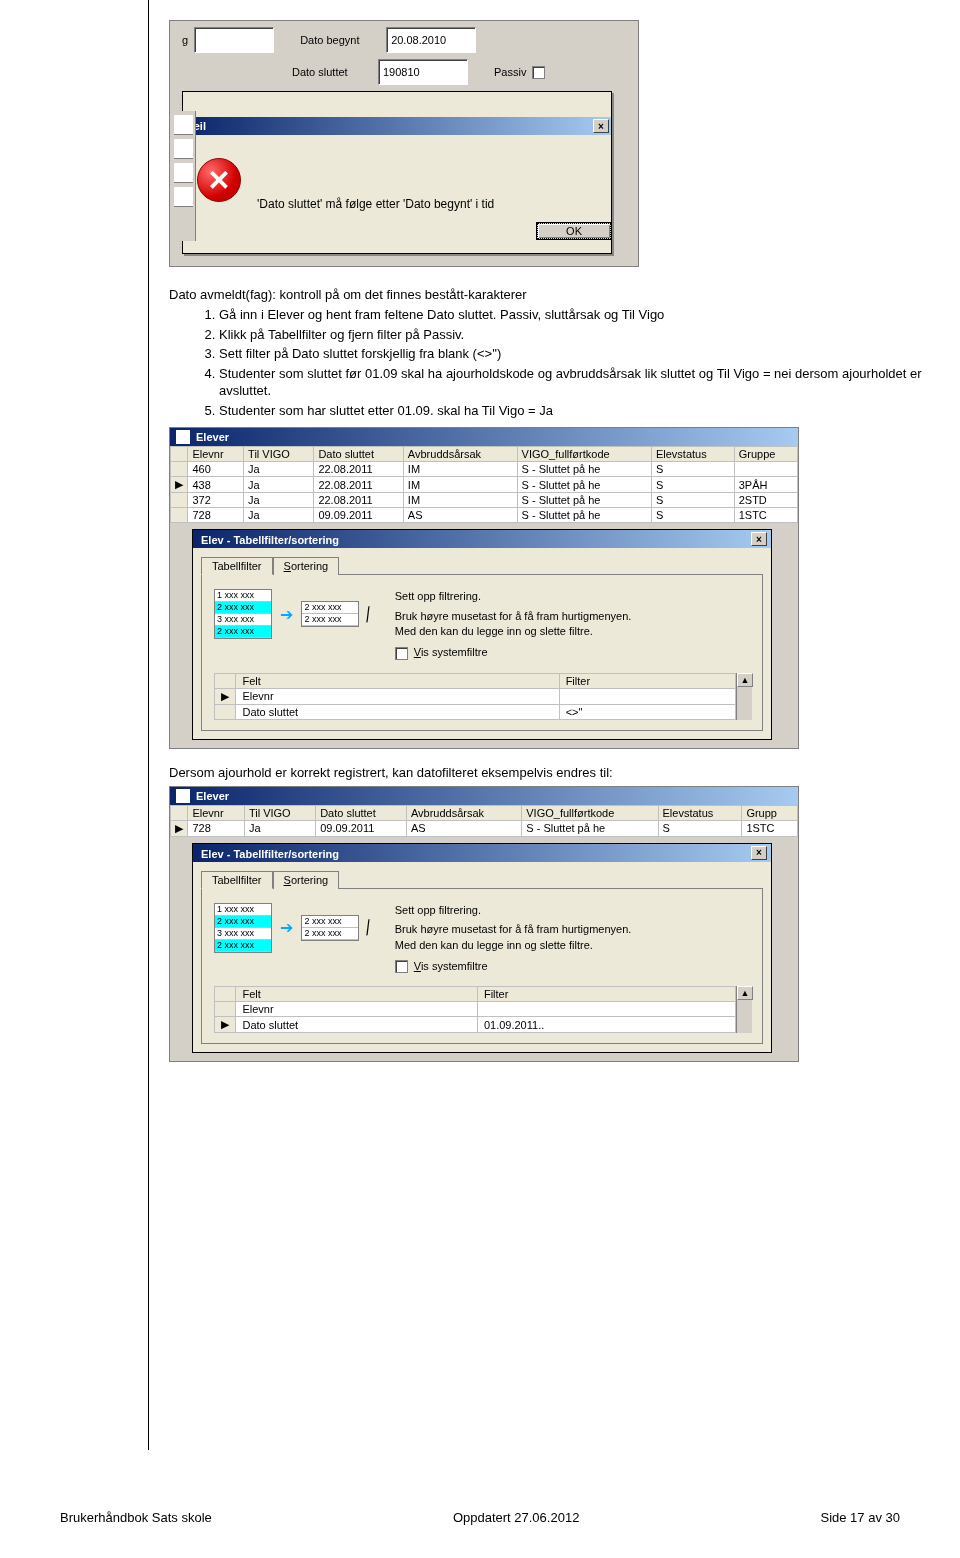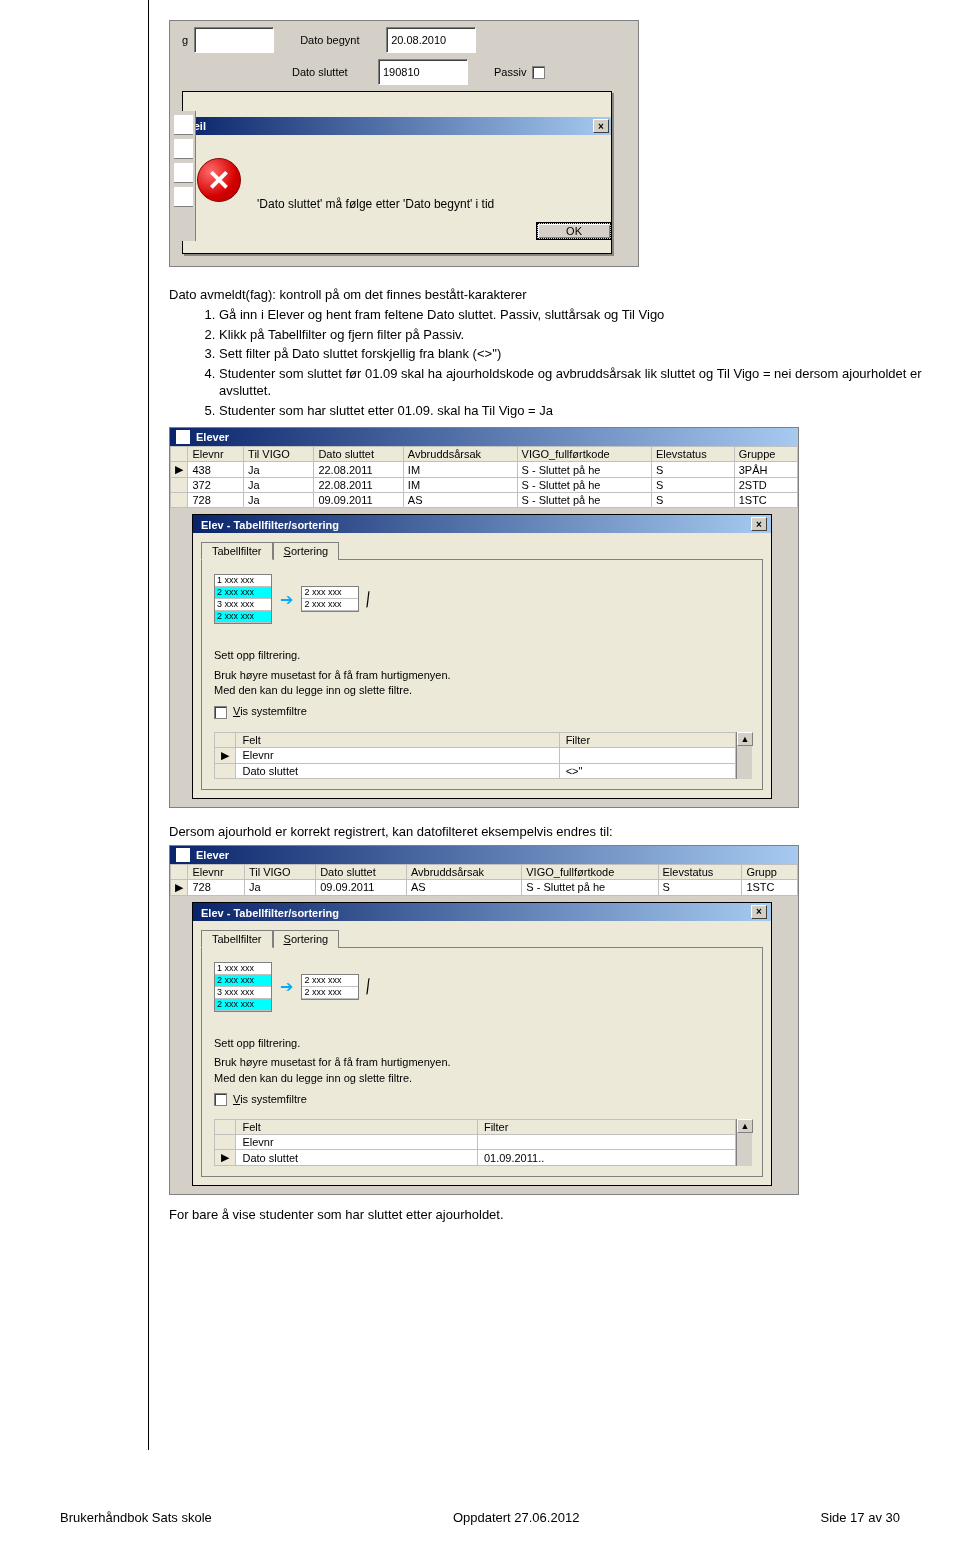--- a/index.html
+++ b/index.html
@@ -204,21 +204,21 @@
     position:relative; top:1px;
   }
   .tab.active { background:#ece9d8; border-bottom:1px solid #ece9d8; z-index:2; }
   .tab-panel {
     border: 1px solid #808080;
     margin: 0 8px 8px 8px;
     padding: 14px 10px 10px 12px;
     background:#ece9d8;
   }
   .filter-hint {
-    display:flex; gap: 24px; align-items:flex-start; margin-bottom: 12px; flex-direction: column;
+    display:flex; gap: 24px; align-items:flex-start; margin-bottom: 12px;
   }
   .mini-lists {
     display:flex;gap:8px;align-items:center;
   }
   .mini-list {
     width: 58px; border: 1px solid #808080;
     background:#fff;font-size:9px;line-height:11px;
   }
   .mini-list .mr { padding:0 2px; border-bottom:1px solid #c0c0c0; white-space:nowrap;}
   .mini-list .mr.hl { background:#00ffff; }
@@ -328,20 +328,30 @@
           <tr>
         <th class="rowmark"></th>
         <th>Elevnr</th>
         <th>Til VIGO</th>
         <th>Dato sluttet</th>
         <th>Avbruddsårsak</th>
         <th>VIGO_fullførtkode</th>
         <th>Elevstatus</th>
         <th>Gruppe</th>
       </tr>
+      <tr>
+            <td class="rowmark"></td>
+            <td>460</td>
+            <td>Ja</td>
+            <td>22.08.2011</td>
+            <td>IM</td>
+            <td>S - Sluttet på he</td>
+            <td>S</td>
+            <td></td>
+          </tr>
       <tr>
             <td class="rowmark">▶</td>
             <td>438</td>
             <td>Ja</td>
             <td>22.08.2011</td>
             <td>IM</td>
             <td>S - Sluttet på he</td>
             <td>S</td>
             <td>3PÅH</td>
           </tr>
@@ -517,20 +527,19 @@
           </tbody>
             </table>
           <div class="scroll-ind">
               <div class="scroll-btn">▲</div>
             </div>
         </div>
       </div>
     </div>
   </div>
 
-  <p class="body-para" style="margin-top:2px">For bare å vise studenter som har sluttet etter ajourholdet.</p>
 </div>
 
 <div class="footer">
   <span>Brukerhåndbok Sats skole</span>
   <span>Oppdatert  27.06.2012</span>
   <span>Side 17 av 30</span>
 </div>
 
 </body></html>

